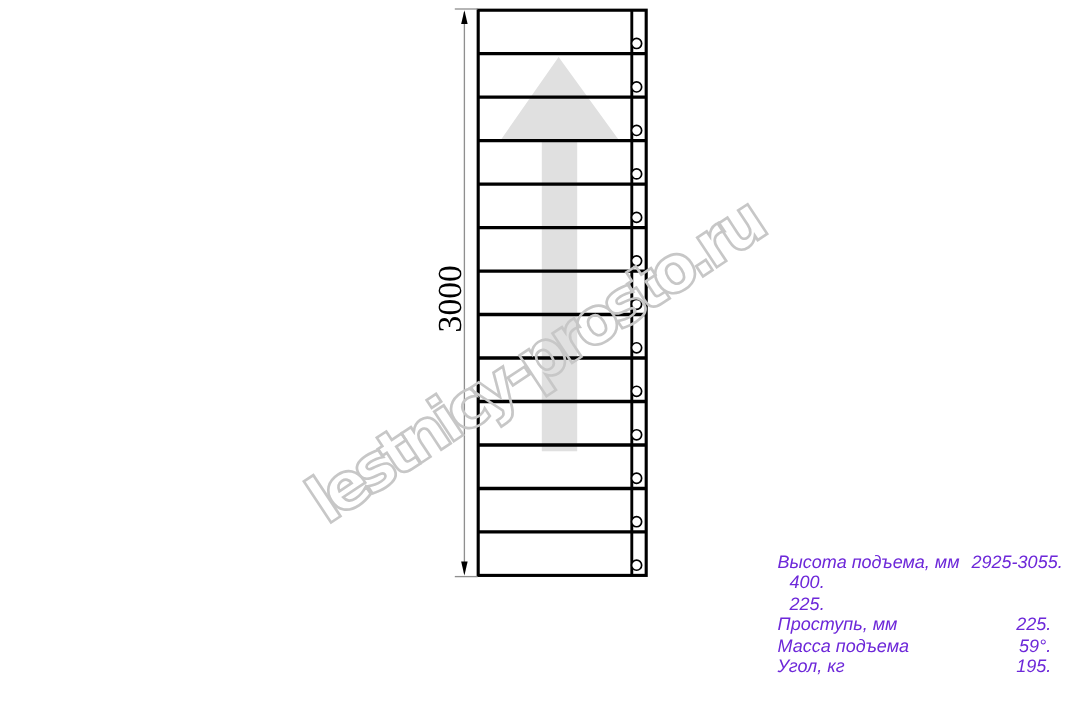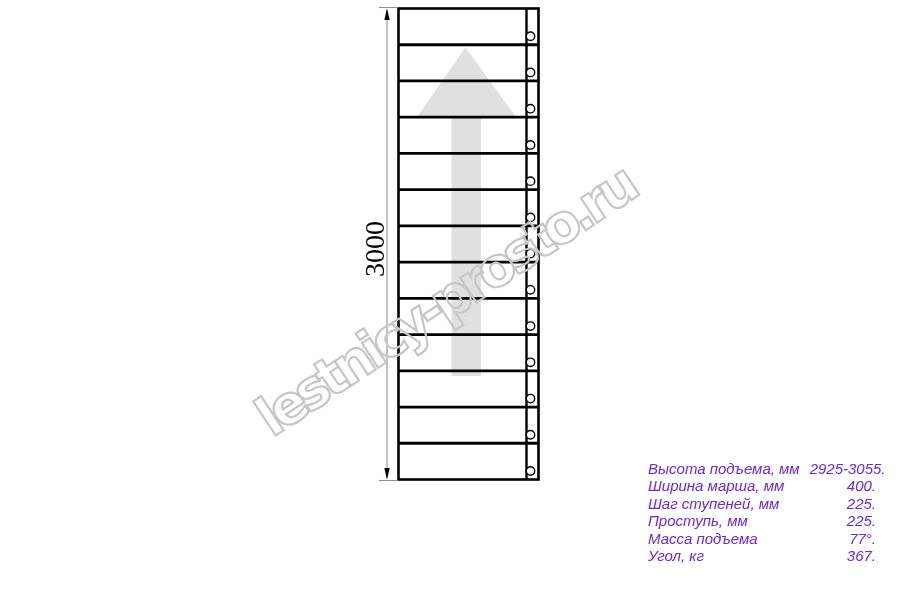--- a/index.html
+++ b/index.html
@@ -116,37 +116,35 @@
     <text class="wm" x="272" y="438" transform="rotate(-33.5 272 438)" textLength="445" lengthAdjust="spacing">lestnicy-prosto.ru</text>
   </svg>
 
   <div class="spec-table" id="spec-table">
   <div class="spec-row">
     <span class="label">Высота подъема, мм</span>
     <span class="value">2925-3055.</span>
   </div>
 
   <div class="spec-row">
-    <span class="label">Ширина марша, мм</span>
     <span class="value">400.</span>
   </div>
 
   <div class="spec-row">
-    <span class="label">Шаг ступеней, мм</span>
     <span class="value">225.</span>
   </div>
 
   <div class="spec-row">
     <span class="label">Проступь, мм</span>
     <span class="value">225.</span>
   </div>
 
   <div class="spec-row">
     <span class="label">Масса подъема</span>
-    <span class="value">77°.</span>
+    <span class="value">59°.</span>
   </div>
 
   <div class="spec-row">
     <span class="label">Угол, кг</span>
-    <span class="value">367.</span>
+    <span class="value">195.</span>
   </div>
 </div>
 </div>
 
 </body></html>

